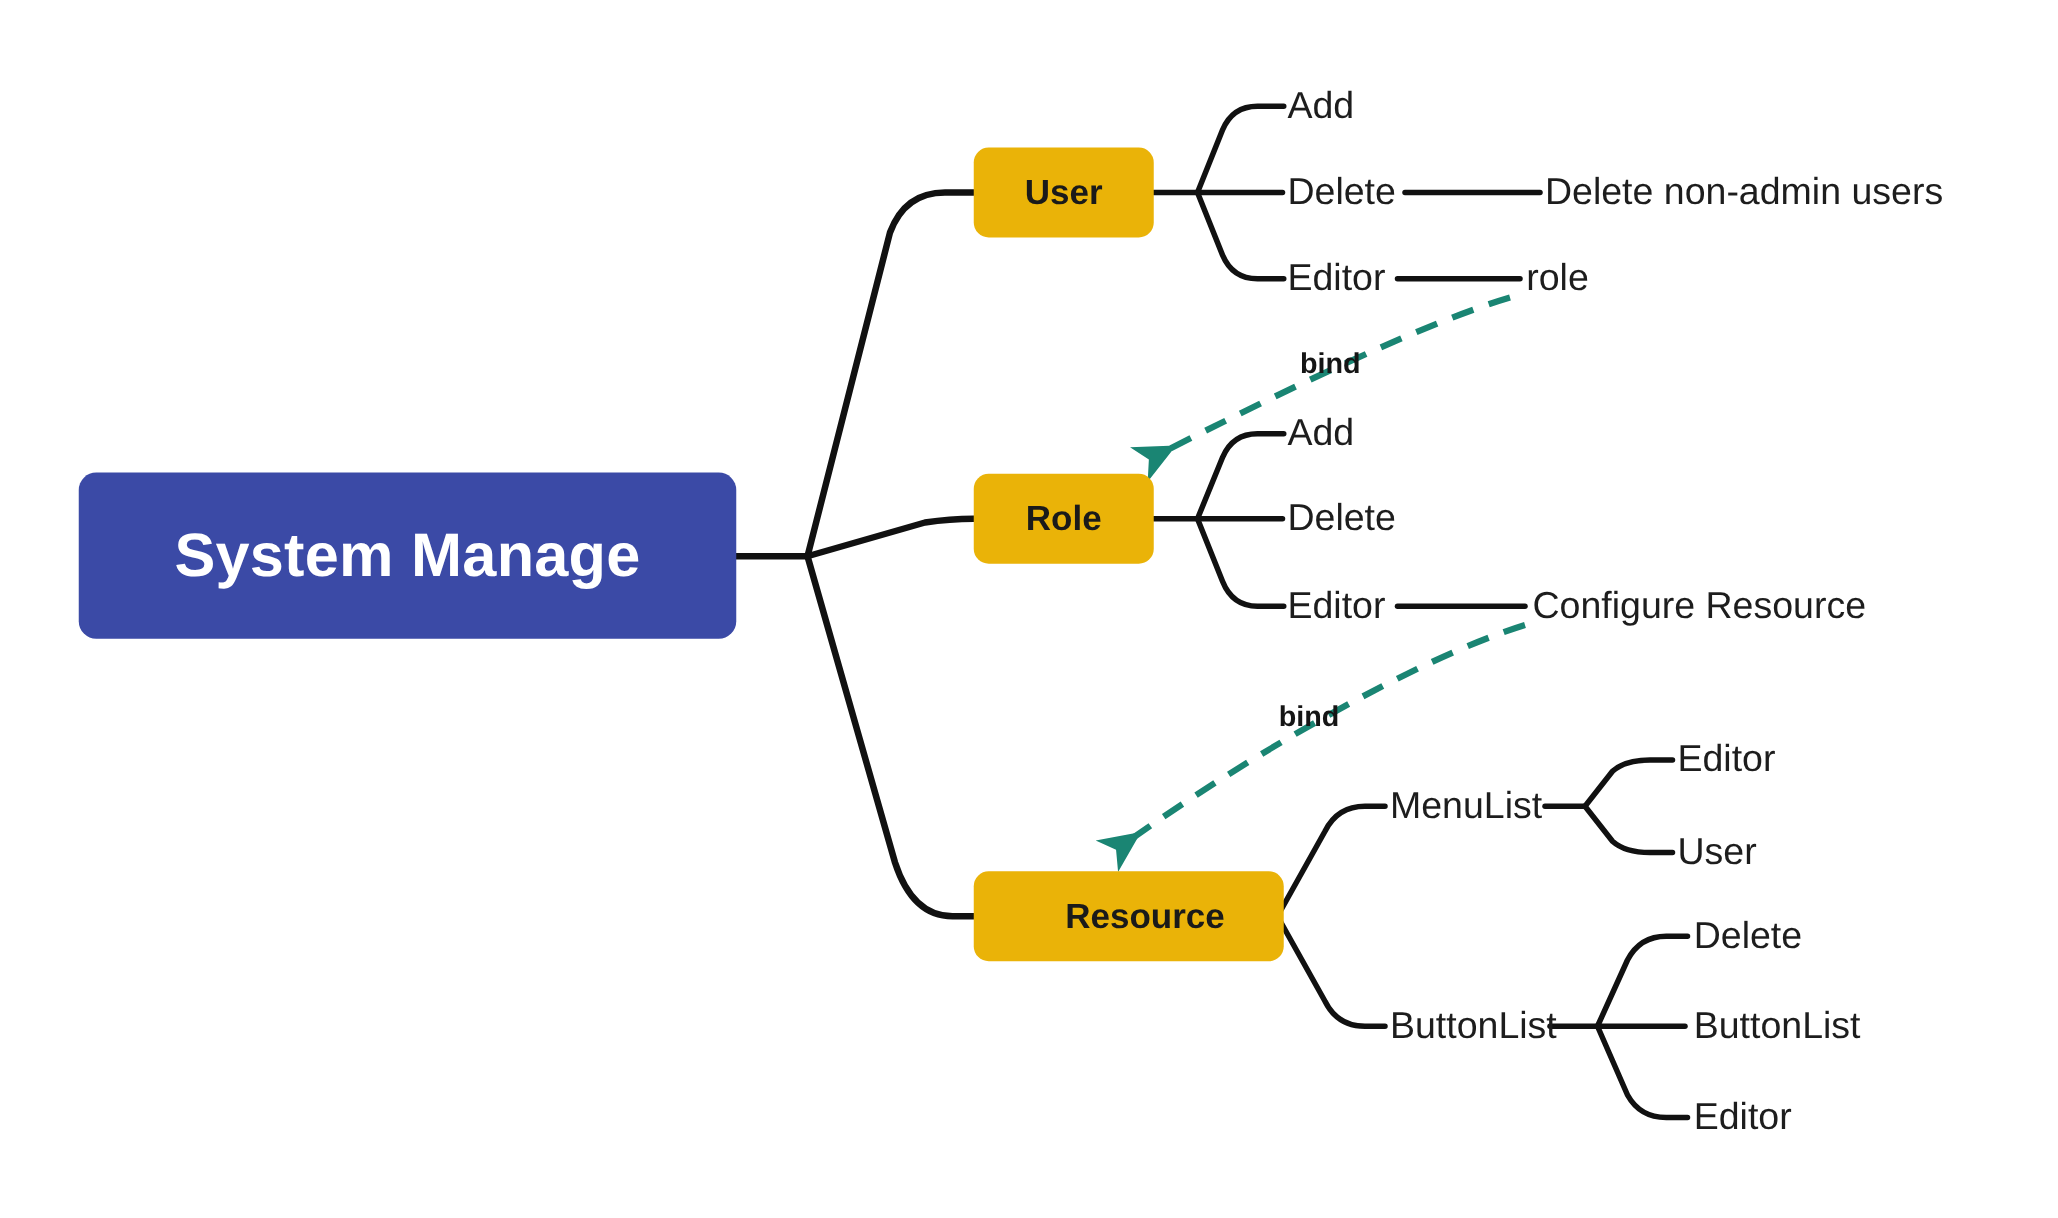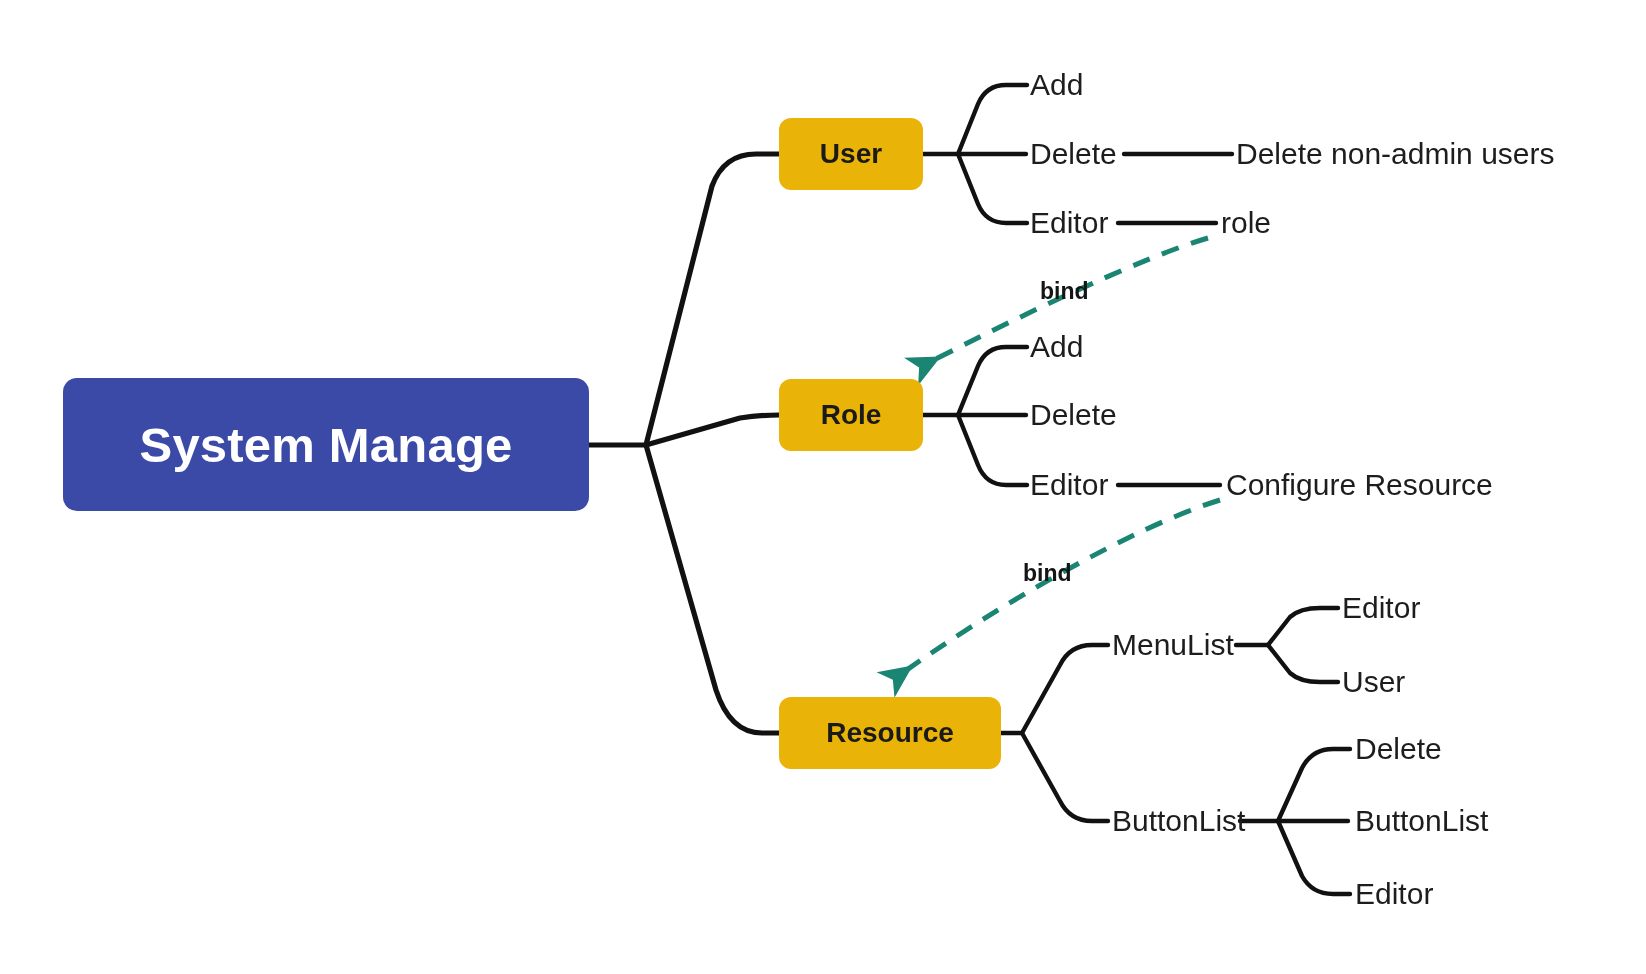--- a/index.html
+++ b/index.html
@@ -49,21 +49,21 @@
     align-items: center;
     justify-content: center;
     background: #eab308;
     border-radius: 12px;
     color: #1a1a1a;
     font-size: 28px;
     font-weight: 700;
   }
   #node-user   { left: 779px; top: 118px; width: 144px; height: 72px; }
   #node-role   { left: 779px; top: 379px; width: 144px; height: 72px; }
-  #node-resource { left: 779px; top: 697px; width: 222px; height: 72px; }
+  #node-resource { left: 779px; top: 697px; width: 222px; height: 72px; padding-left: 26px; }
 
   .leaf {
     position: absolute;
     color: #1d1d1d;
     font-size: 30px;
     font-weight: 400;
     white-space: nowrap;
     line-height: 1;
     transform: translateY(-50%);
   }

